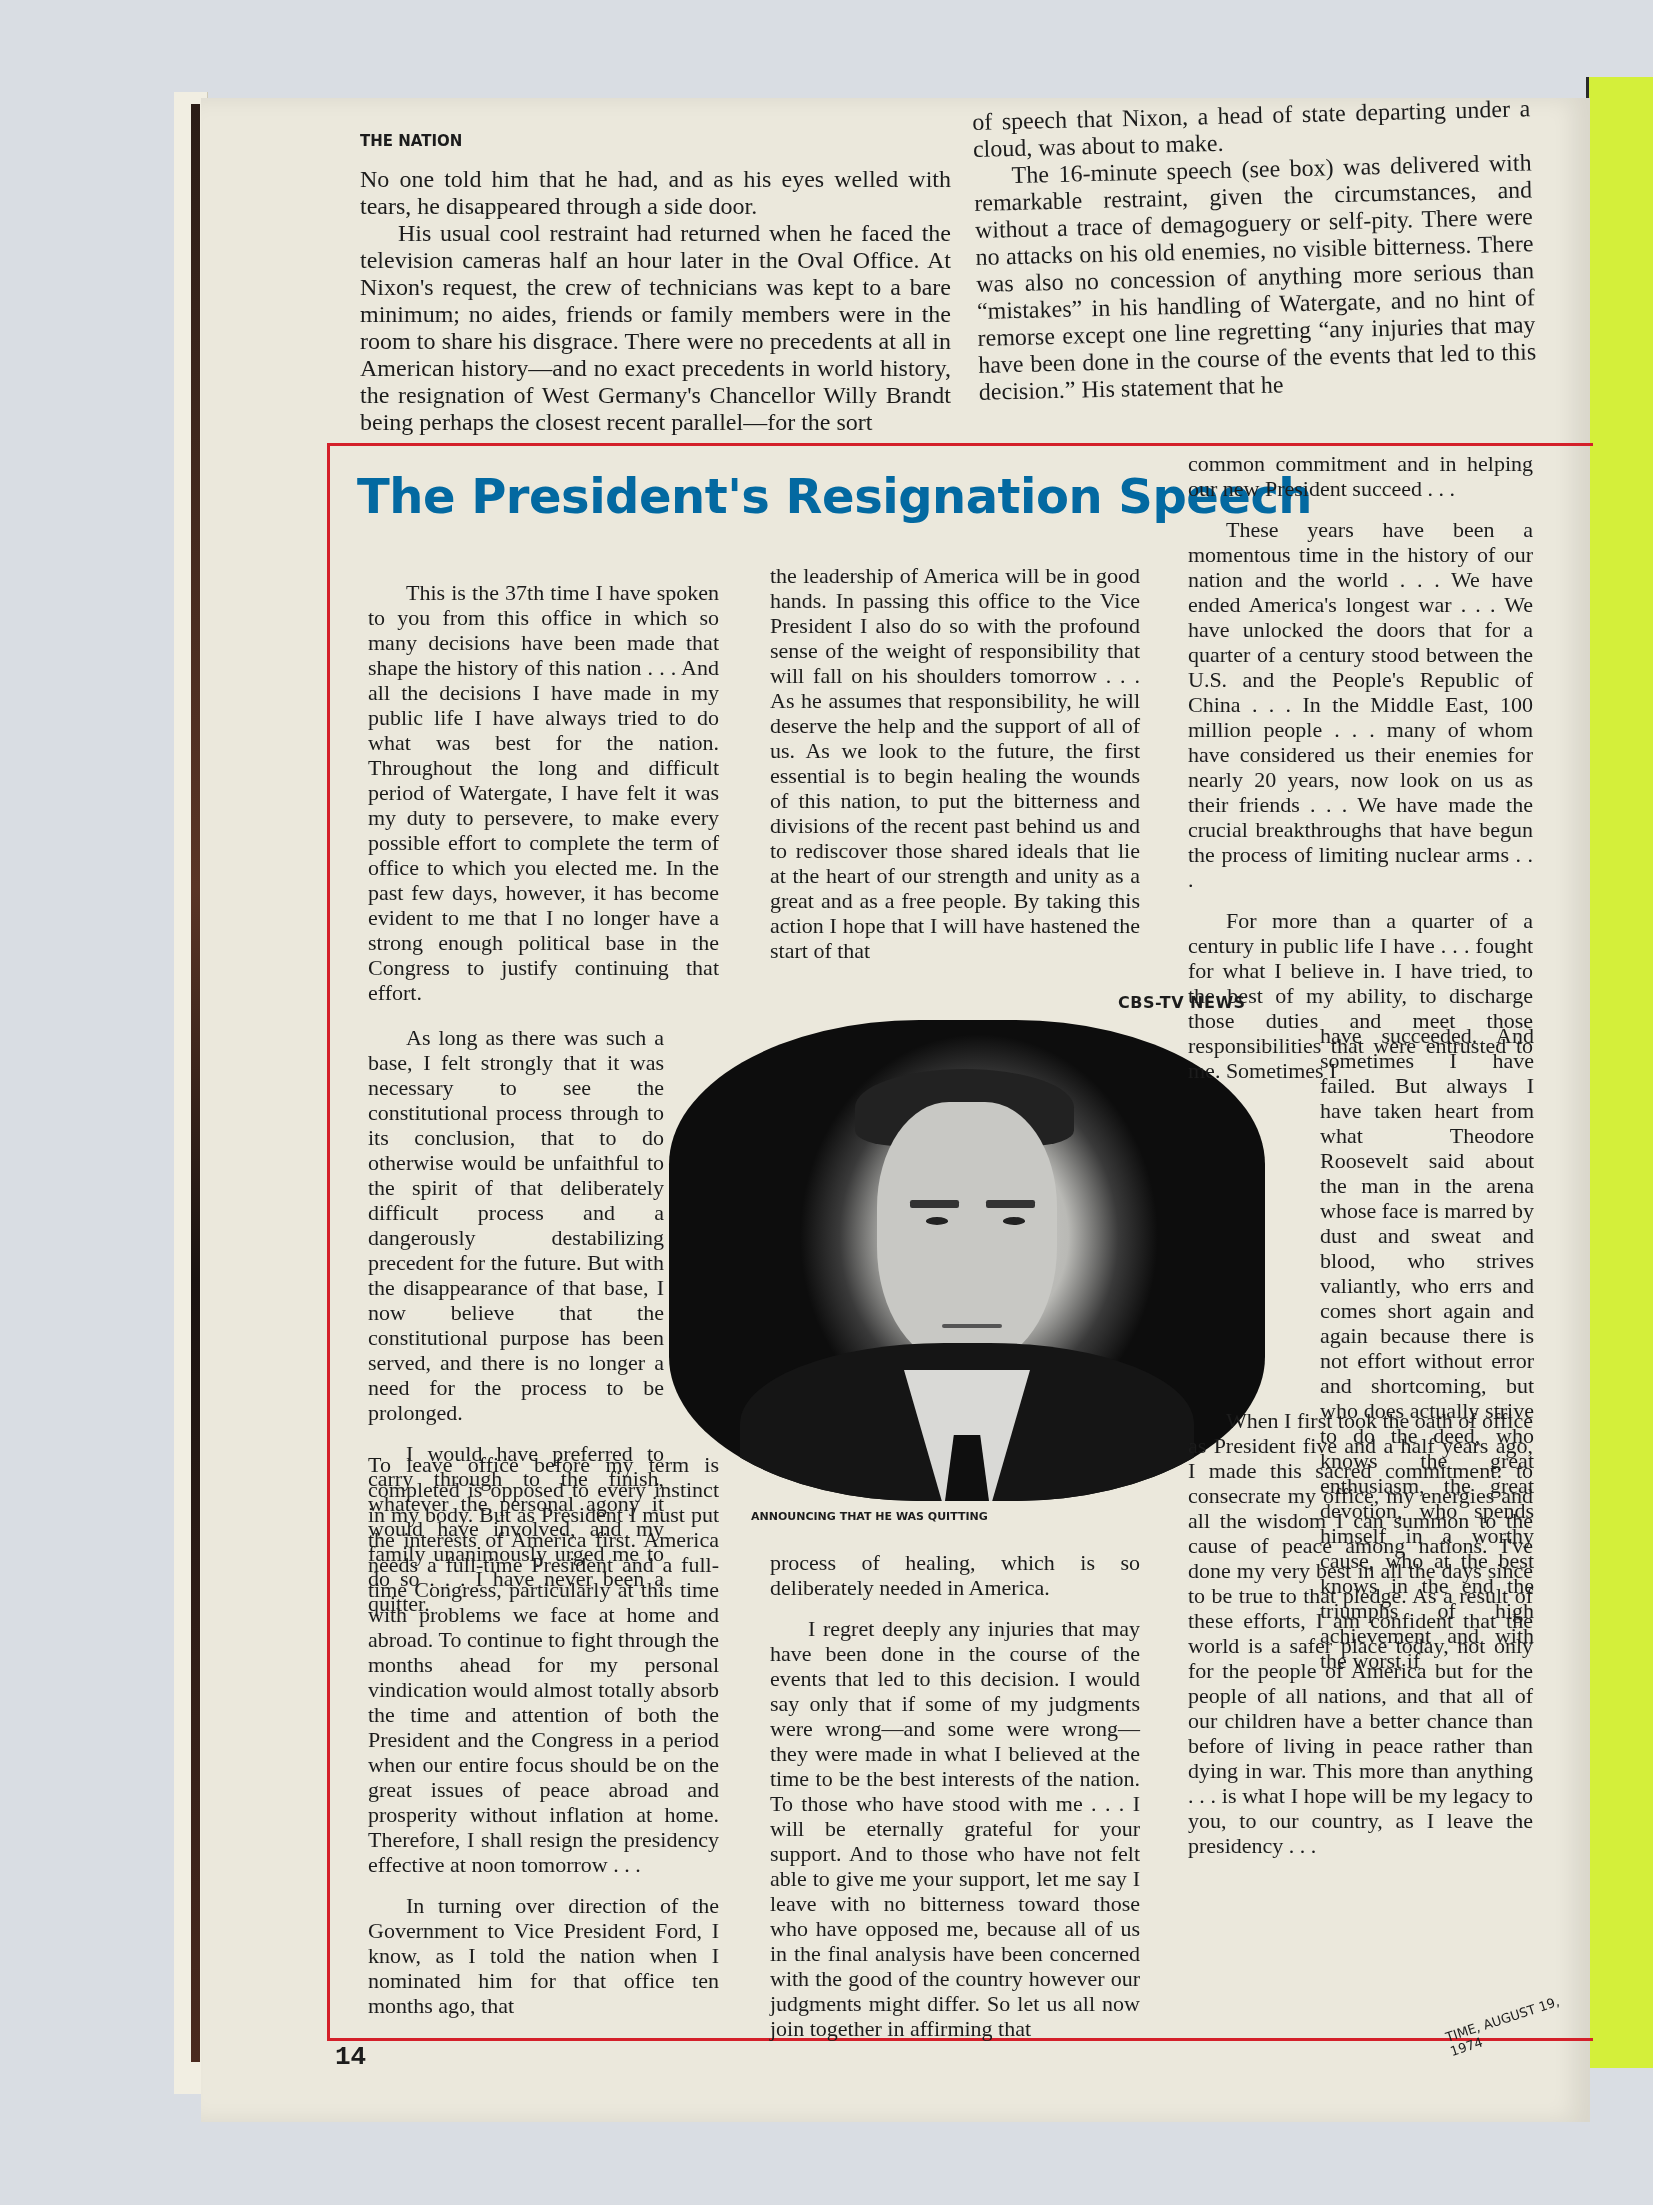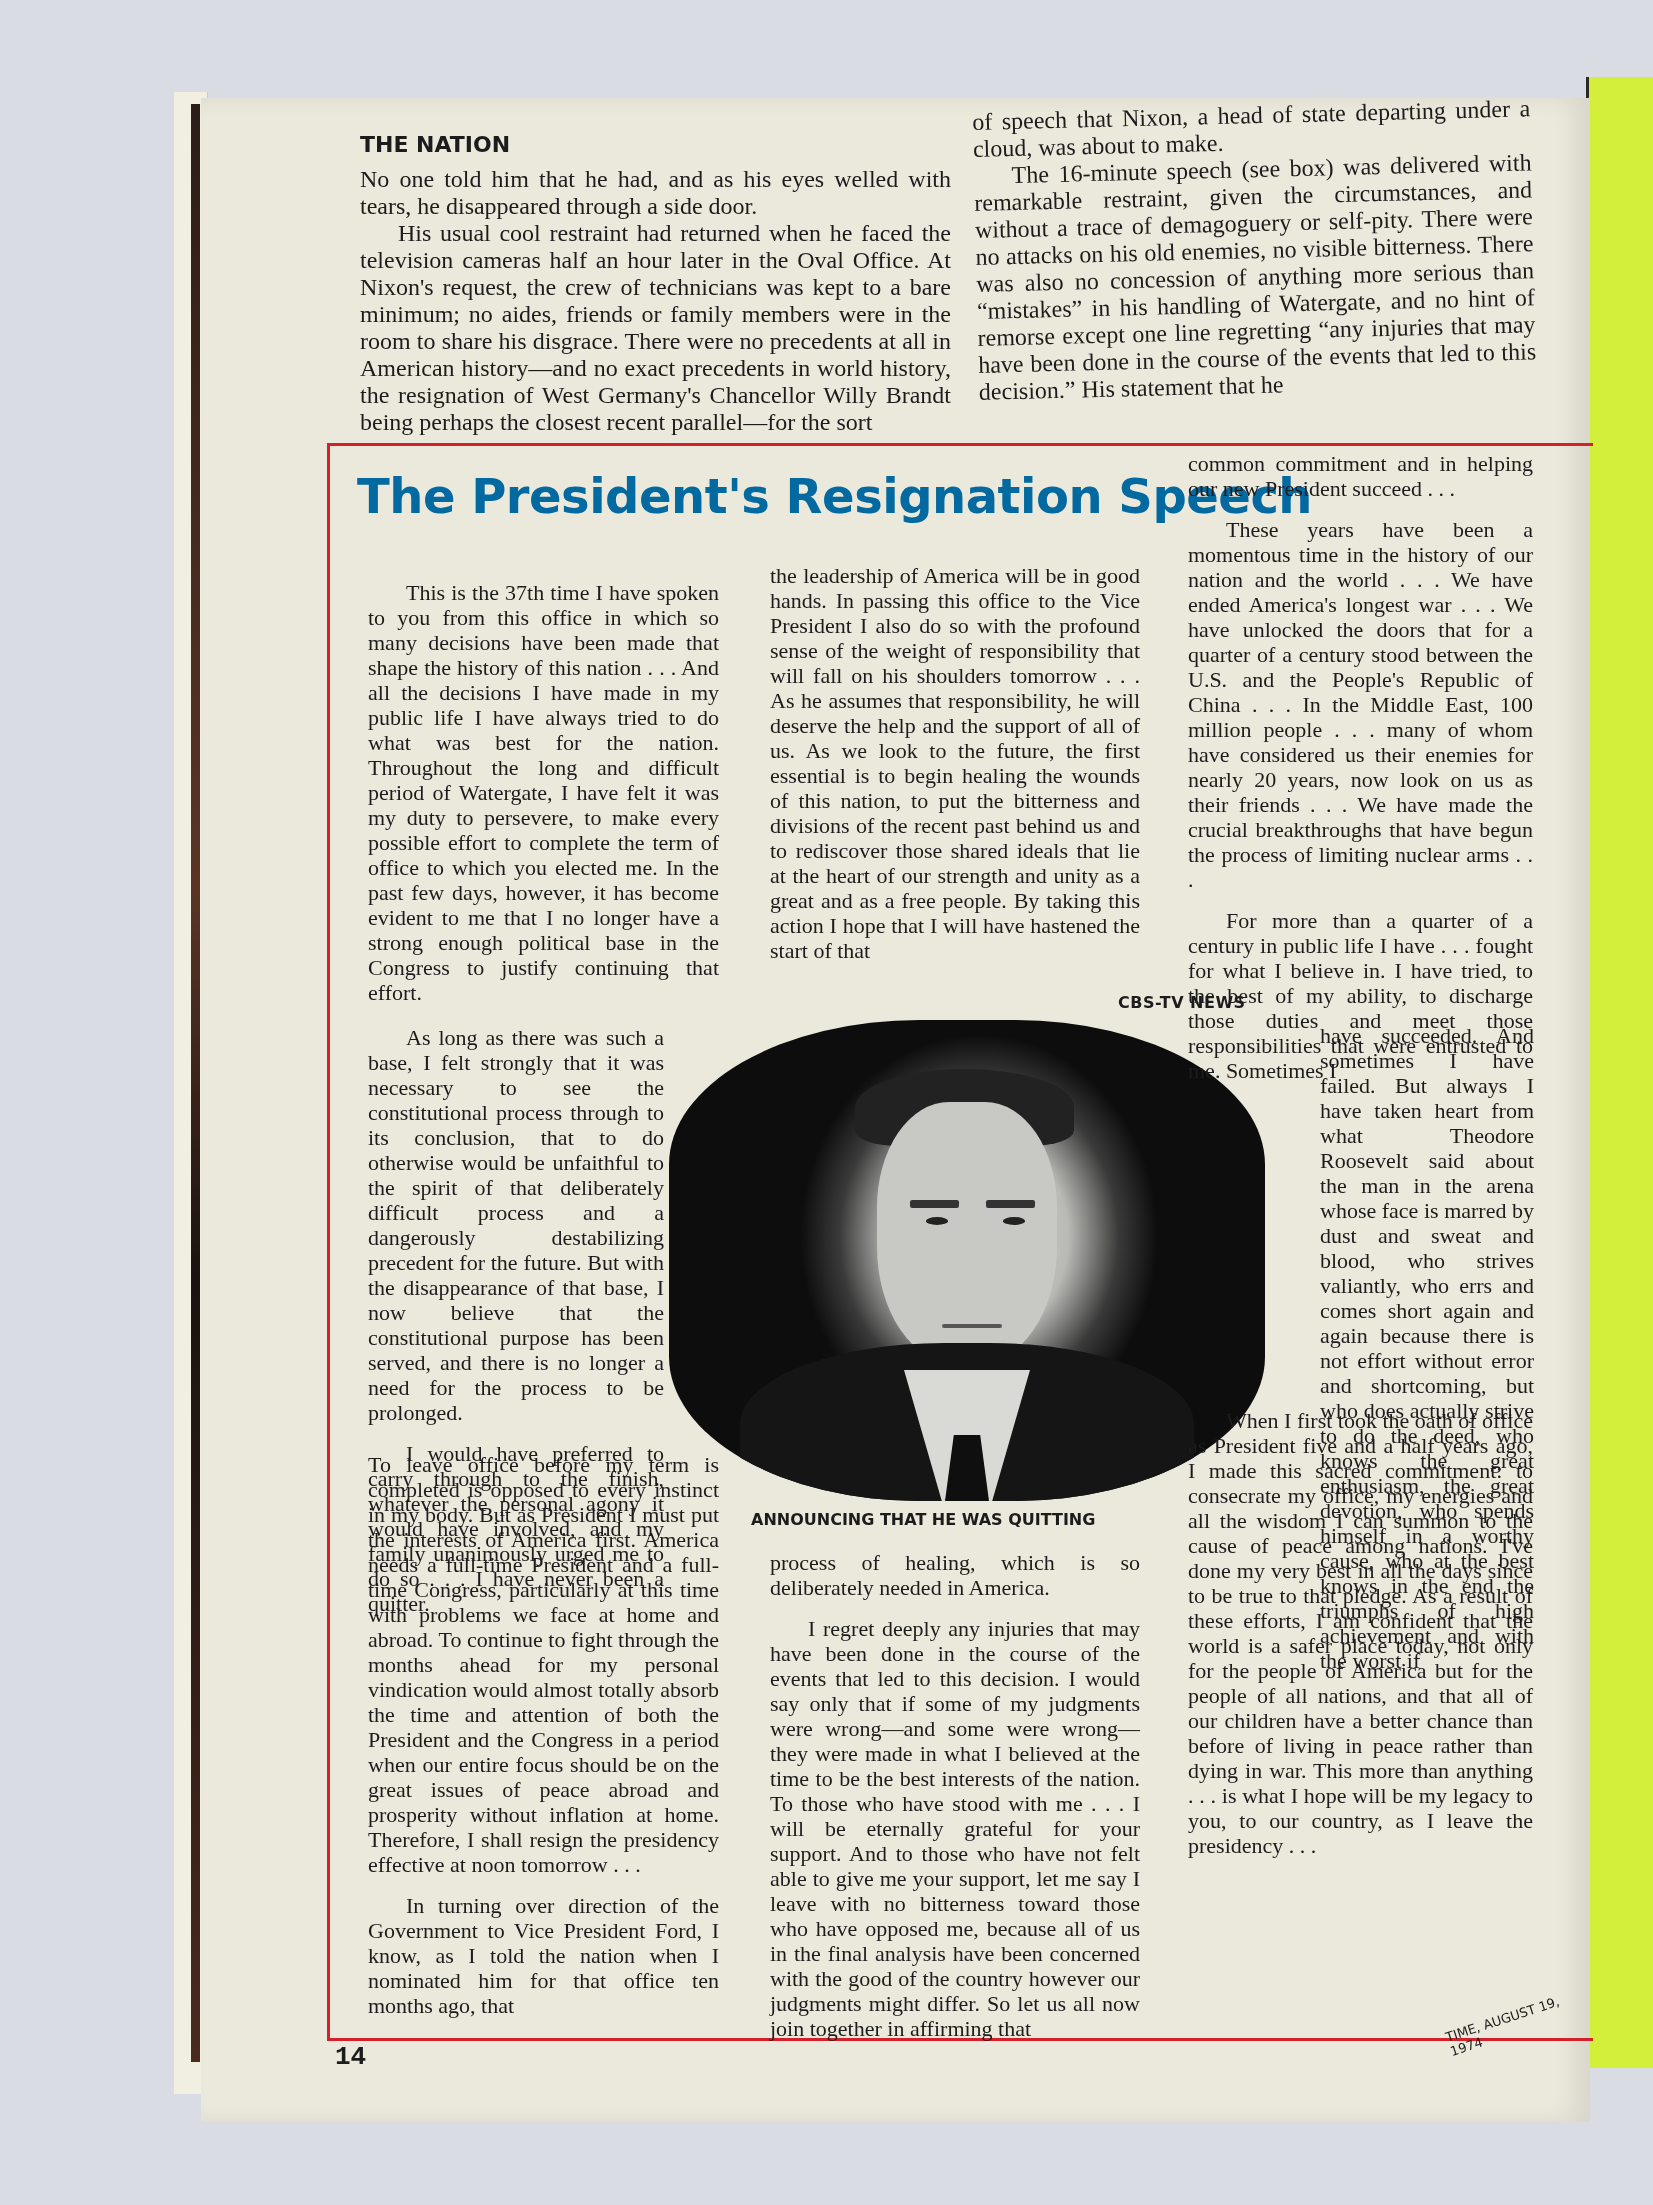--- a/index.html
+++ b/index.html
@@ -21,21 +21,21 @@
     position:absolute; left:191px; top:104px; width:8.8px; height:1958px;
     background:linear-gradient(#2b1d17,#5a3526 40%,#1a1311 60%,#4a2a1f);
   }
   .page {
     position:absolute; left:201px; top:98px; width:1389px; height:2024px;
     background:#ebe8dc;
     box-shadow: inset -16.4px 0 22px rgba(0,0,0,0.08);
   }
   .section-label {
     position:absolute; left:159px; top:34px;
-    font-family:"DejaVu Sans", sans-serif; font-weight:bold; font-size:22px; letter-spacing:0px;
+    font-family:"DejaVu Sans", sans-serif; font-weight:bold; font-size:15px; letter-spacing:0px;
   }
   .top-col {
     position:absolute; font-size:24px; line-height:27px; text-align:justify;
   }
   .top-col p { margin:0; }
   .top-col p + p { text-indent:38px; }
   .top-col-1 { left:159px; top:68px; width:591px; }
   .top-col-2 { left:771px; top:11px; width:558px; transform:rotate(-1.4deg); transform-origin:left top; }
   .top-col-2 .lead { text-indent:0; }
 
@@ -90,21 +90,21 @@
   }
   .tv-photo .face {
     position:absolute; left:208px; top:82px; width:180px; height:263px;
     background:#c8c8c4; border-radius:40% 40% 45% 45%;
   }
   .tv-photo .eye { position:absolute; top:197px; width:22px; height:7.7px; background:#222; border-radius:50%; }
   .tv-photo .brow { position:absolute; top:180px; width:49px; height:7.7px; background:#333; border-radius:2.2px; }
   .tv-photo .mouth { position:absolute; left:273px; top:304px; width:60px; height:4.4px; background:#555; border-radius:2.2px; }
   .caption {
     position:absolute; left:421px; top:1064px;
-    font-family:"DejaVu Sans", sans-serif; font-weight:bold; font-size:16px;
+    font-family:"DejaVu Sans", sans-serif; font-weight:bold; font-size:11px;
   }
   .page-number {
     position:absolute; left:134px; top:1944px;
     font-family:Liberation Mono, monospace; font-weight:bold; font-size:26px;
   }
   .footer-issue {
     position:absolute; left:1252px; top:1931px;
     font-family:"DejaVu Sans", sans-serif; font-size:13px;
     transform:rotate(-18deg); transform-origin:left bottom;
   }

